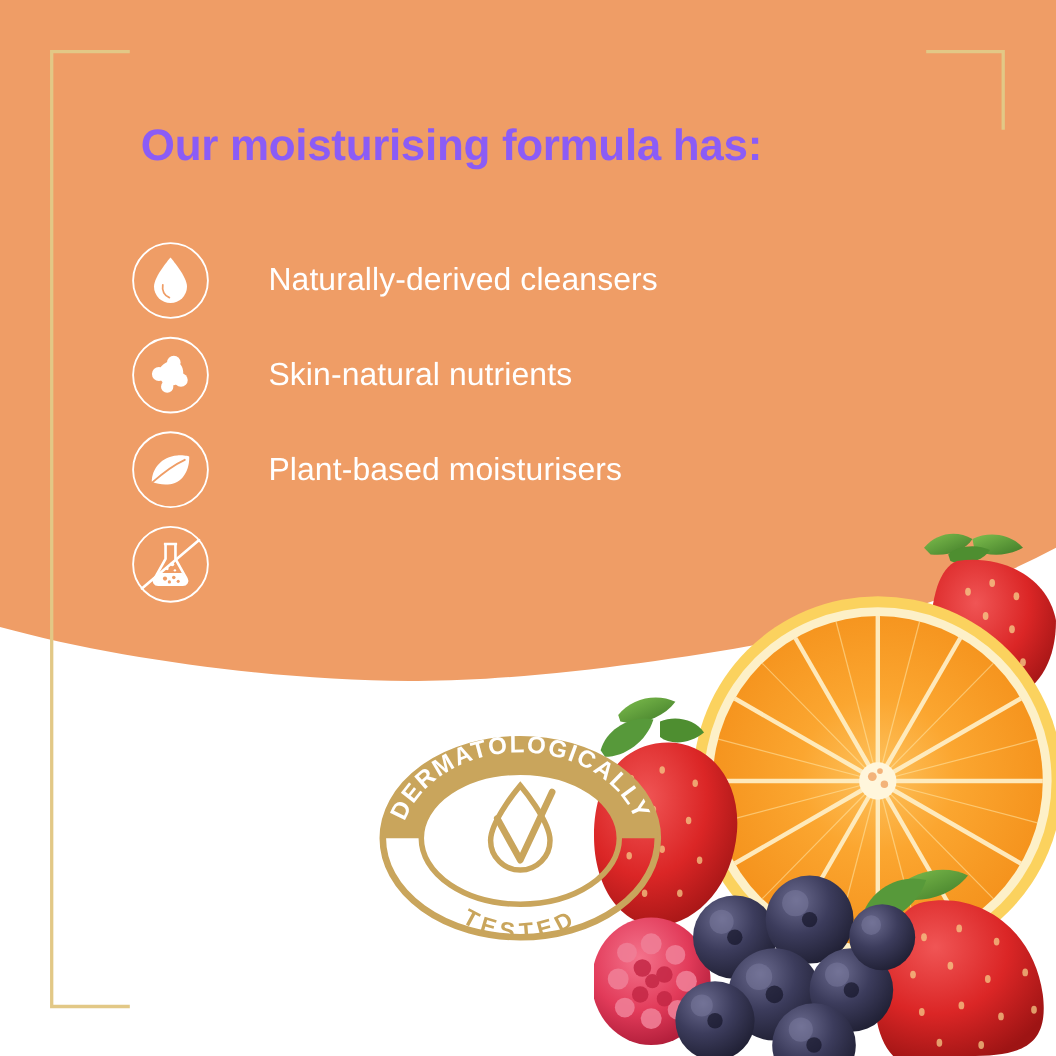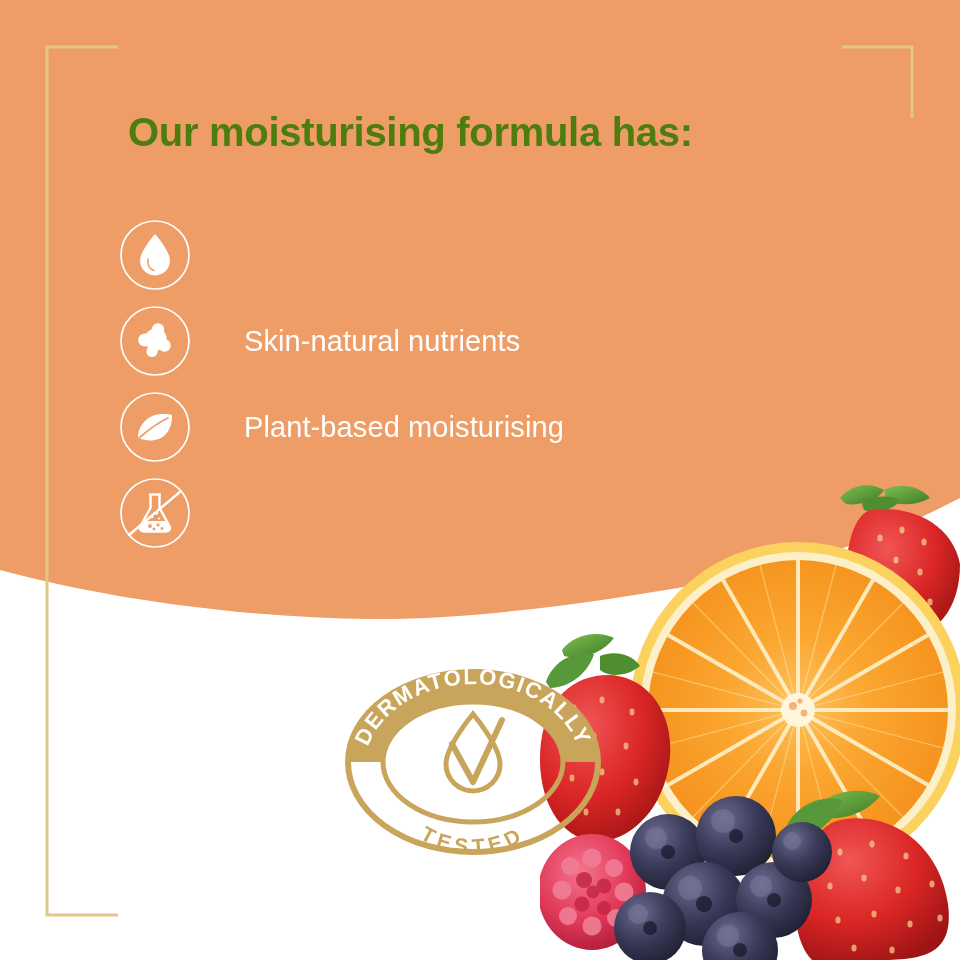--- a/index.html
+++ b/index.html
@@ -34,21 +34,21 @@
     pointer-events: none;
   }
 
   
   .headline {
     position: absolute;
     left: 128px;
     top: 110px;
     width: 760px;
     z-index: 4;
-    color: #4d7c0f;
+    color: #8b5cf6;
     font-size: 40px;
     font-weight: 700;
     letter-spacing: -0.3px;
     line-height: 1.1;
     white-space: nowrap;
   }
 
   
   .benefit-list {
     position: absolute;
@@ -118,20 +118,21 @@
       <div class="benefit-icon">
         <svg viewBox="0 0 74 74" width="74" height="74">
           <circle cx="37" cy="37" r="34" fill="none" stroke="#ffffff" stroke-width="1.7"></circle>
           <path d="M37 16
                    C37 16 22 33 22 42.5
                    A15 15 0 0 0 52 42.5
                    C52 33 37 16 37 16 Z" fill="#ffffff"></path>
           <path d="M30 41 C29 46.5 31.5 51 36 52.5" fill="none" stroke="#EF9D66" stroke-width="1.6" stroke-linecap="round"></path>
         </svg>
       </div>
+      <div class="benefit-label">Naturally-derived cleansers</div>
     </div>
 
     <div class="benefit-row">
       <div class="benefit-icon">
         <svg viewBox="0 0 74 74" width="74" height="74">
           <circle cx="37" cy="37" r="34" fill="none" stroke="#ffffff" stroke-width="1.7"></circle>
           <g fill="#ffffff">
             <path d="M31 27
                      C37 22 46 24 48 31
                      C50 38 47 44 41 46
@@ -152,21 +153,21 @@
         <svg viewBox="0 0 74 74" width="74" height="74">
           <circle cx="37" cy="37" r="34" fill="none" stroke="#ffffff" stroke-width="1.7"></circle>
           <path d="M20 48
                    C20 36 29 25 43 24
                    C50 23.5 54 25 54 25
                    C54 25 55 36 48 44
                    C41.5 51.5 30 52 20 48 Z" fill="#ffffff"></path>
           <path d="M20.5 48.5 C29 41 38 33.5 50 28" fill="none" stroke="#EF9D66" stroke-width="1.7" stroke-linecap="round"></path>
         </svg>
       </div>
-      <div class="benefit-label">Plant-based moisturising</div>
+      <div class="benefit-label">Plant-based moisturisers</div>
     </div>
 
     <div class="benefit-row">
       <div class="benefit-icon">
         <svg viewBox="0 0 74 74" width="74" height="74">
           <circle cx="37" cy="37" r="34" fill="none" stroke="#ffffff" stroke-width="1.7"></circle>
           <g fill="none" stroke="#ffffff" stroke-width="2.4" stroke-linejoin="round">
             <path d="M31 18.5 L43 18.5"></path>
             <path d="M32.5 19 L32.5 32 L22.5 50
                      C21 52.6 22.8 55.5 25.8 55.5

